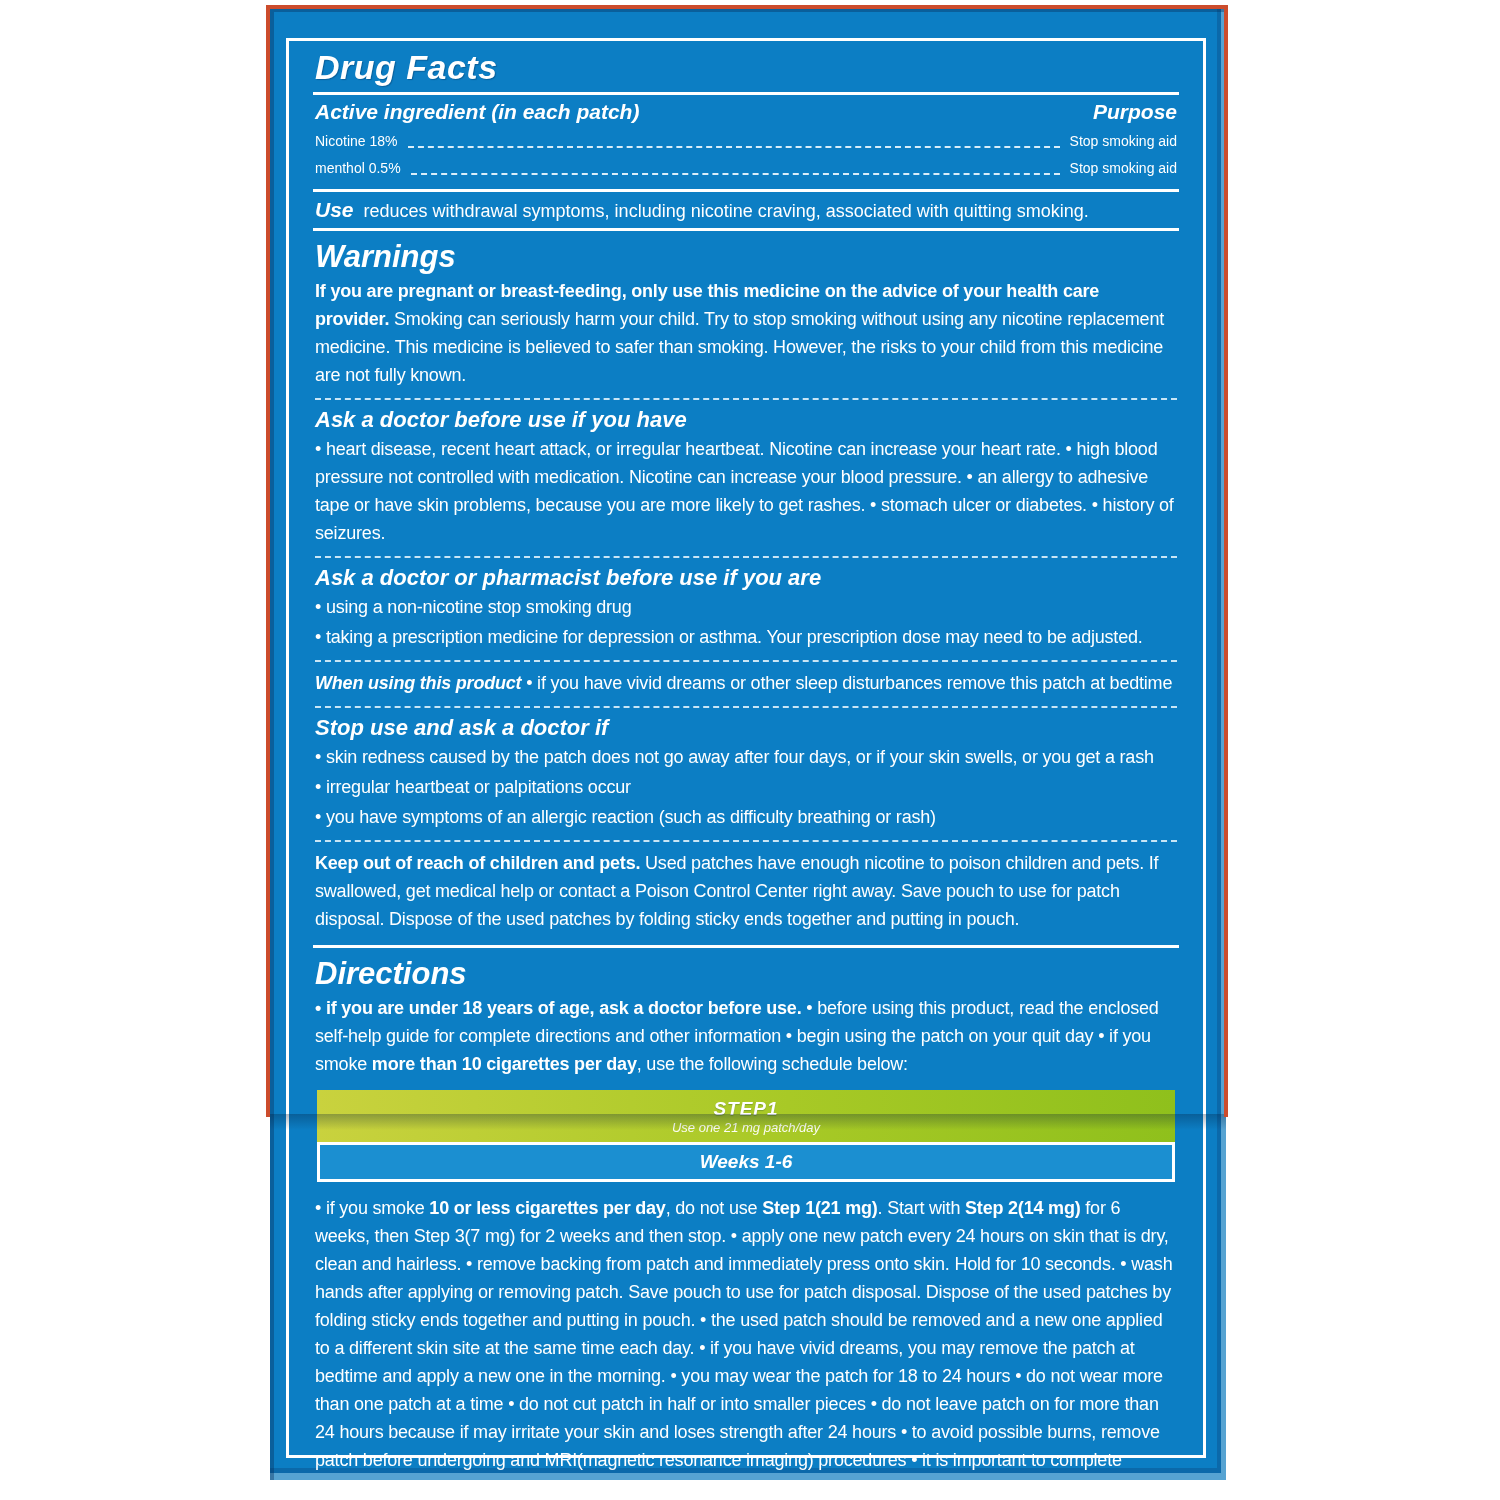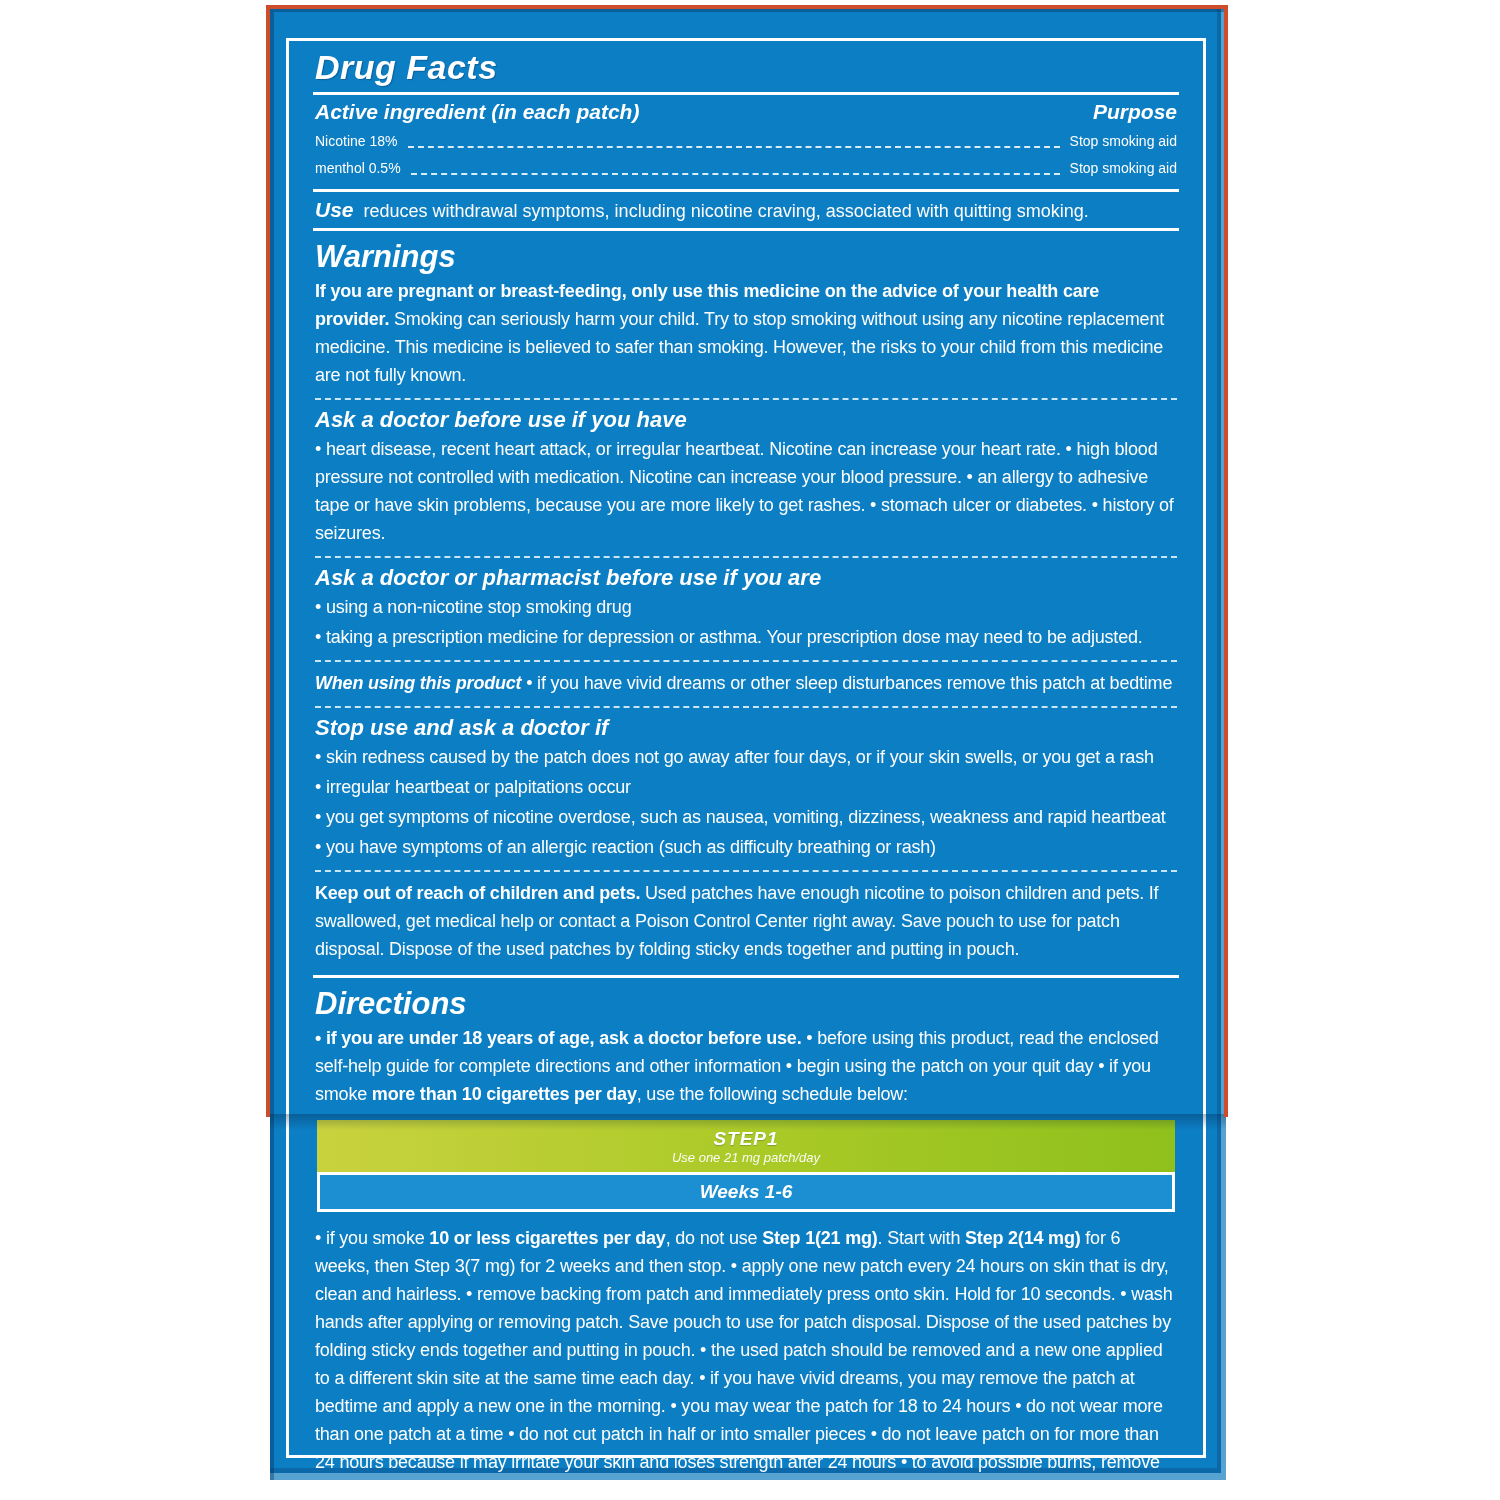--- a/index.html
+++ b/index.html
@@ -102,21 +102,20 @@
       <p>• using a non-nicotine stop smoking drug</p>
       <p>• taking a prescription medicine for depression or asthma. Your prescription dose may need to be adjusted.</p>
       <div class="dash"></div>
 
       <p><span style="font-weight: bold; font-style: italic;">When using this product</span><span>   • if you have vivid dreams or other sleep disturbances remove this patch at bedtime</span></p>
       <div class="dash"></div>
 
       <div class="sh">Stop use and ask a doctor if</div>
       <p>• skin redness caused by the patch does not go away after four days, or if your skin swells, or you get a rash</p>
       <p>• irregular heartbeat or palpitations occur</p>
-      <p>• you get symptoms of nicotine overdose, such as nausea, vomiting, dizziness, weakness and rapid heartbeat</p>
       <p>• you have symptoms of an allergic reaction (such as difficulty breathing or rash)</p>
       <div class="dash"></div>
 
       <p><span style="font-weight: bold;">Keep out of reach of children and pets.</span><span> Used patches have enough nicotine to poison children and pets. If swallowed, get medical help or contact a Poison Control Center right away. Save pouch to use for patch disposal. Dispose of the used patches by folding sticky ends together and putting in pouch.</span></p>
     </div>
 
     <div class="sec dir-sec">
       <div class="h">Directions</div>
       <p><span style="font-weight: bold;">• if you are under 18 years of age, ask a doctor before use.</span><span> • before using this product, read the enclosed self-help guide for complete directions and other information • begin using the patch on your quit day • if you smoke </span><span style="font-weight: bold;">more than 10 cigarettes per day</span><span>, use the following schedule below:</span></p>
 

